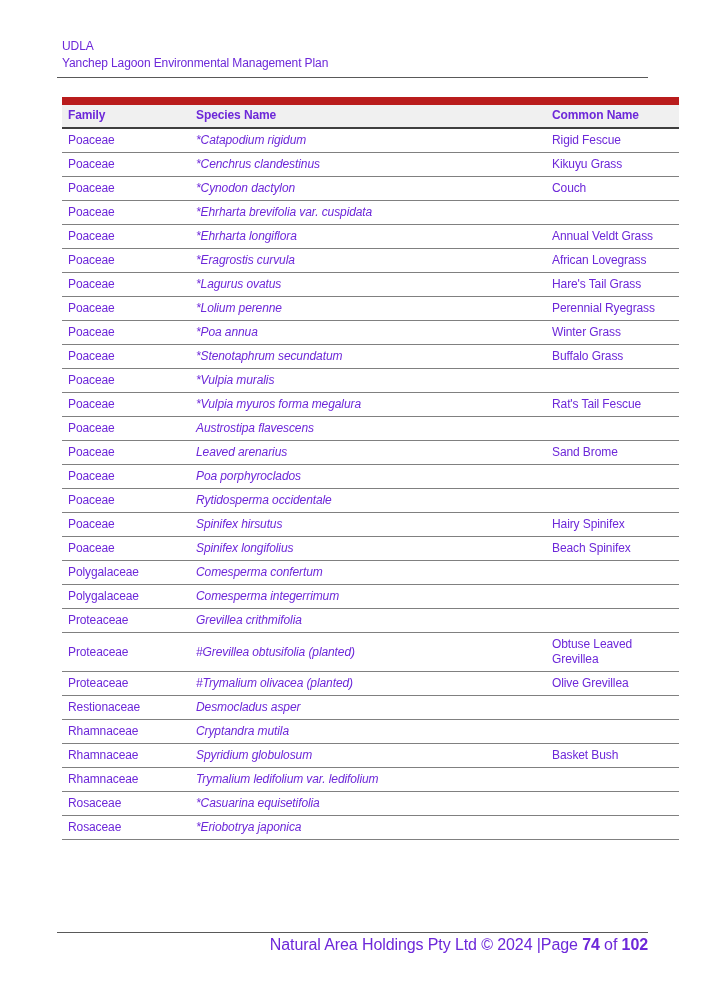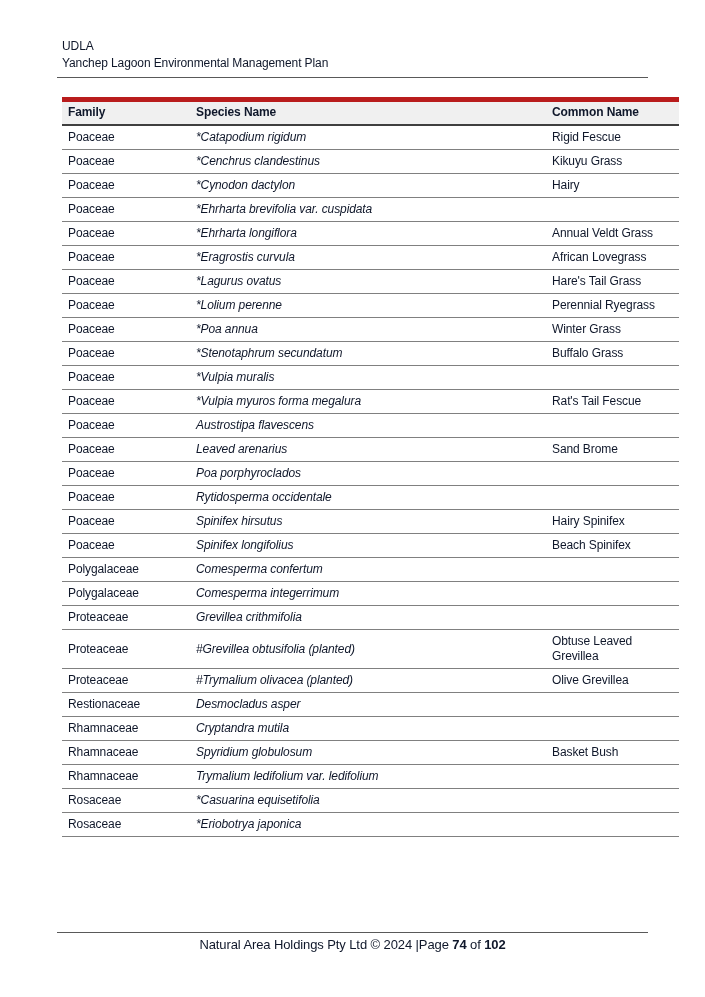--- a/index.html
+++ b/index.html
@@ -1,21 +1,21 @@
 <!DOCTYPE html>
 <html><head>
 <meta charset="utf-8">
 <style>
   html,body { margin:0; padding:0; background:#ffffff; }
   .page {
     position:relative;
     width:705px; height:997px;
     background:#ffffff;
     font-family:"Liberation Sans", sans-serif;
-    color:#0f172a;
+    color:#6d28d9;
     letter-spacing:-0.1px;
     overflow:hidden;
   }
 
   
   .doc-header { position:absolute; left:57px; top:38px; width:591px; }
   .hdr-line { margin-left:5px; font-size:12px; line-height:17px; white-space:nowrap; }
   .hdr-rule { border-top:1px solid #595959; margin-top:5px; height:0; }
 
   
@@ -23,39 +23,39 @@
     position:absolute; left:62px; top:97px; width:581px;
     border-collapse:collapse; table-layout:fixed;
     font-size:12px;
   }
   .col-family  { width:116px; }
   .col-species { width:344px; }
   .col-common  { width:121px; }
 
   table.species-table th {
     background:#f0f0f0;
-    border-top:5px solid #b91c1c;
+    border-top:8px solid #b91c1c;
     border-bottom:2px solid #3f3f3f;
     font-weight:bold; text-align:left;
     padding:3px 6px 4px 6px;
     line-height:15px;
   }
   table.species-table td {
     border-bottom:1px solid #808080;
     padding:4px 6px 4px 6px;
     line-height:15px;
     vertical-align:middle;
     overflow:hidden;
   }
   td.cell-species { font-style:italic;margin-top:9px; }
 
   
   .doc-footer { position:absolute; left:57px; top:932px; width:591px; }
   .ftr-rule { border-top:1px solid #595959; height:0; }
-  .ftr-text { text-align:center; font-size:13px; line-height:17px; margin-top:3px; white-space:nowrap; }
+  .ftr-text { text-align:right; font-size:16px; line-height:17px; margin-top:3px; white-space:nowrap; }
   .ftr-text b { font-weight:bold; }
 </style>
 </head>
 <body>
 
 <div class="page">
 
   <div class="doc-header">
     <div class="hdr-line">UDLA</div>
     <div class="hdr-line">Yanchep Lagoon Environmental Management Plan</div>
@@ -77,21 +77,21 @@
           <td class="cell-common">Rigid Fescue</td>
         </tr>
         <tr>
           <td class="cell-family">Poaceae</td>
           <td class="cell-species">*Cenchrus clandestinus</td>
           <td class="cell-common">Kikuyu Grass</td>
         </tr>
         <tr>
           <td class="cell-family">Poaceae</td>
           <td class="cell-species">*Cynodon dactylon</td>
-          <td class="cell-common">Hairy</td>
+          <td class="cell-common">Couch</td>
         </tr>
         <tr>
           <td class="cell-family">Poaceae</td>
           <td class="cell-species">*Ehrharta brevifolia var. cuspidata</td>
           <td class="cell-common"></td>
         </tr>
         <tr>
           <td class="cell-family">Poaceae</td>
           <td class="cell-species">*Ehrharta longiflora</td>
           <td class="cell-common">Annual Veldt Grass</td>

